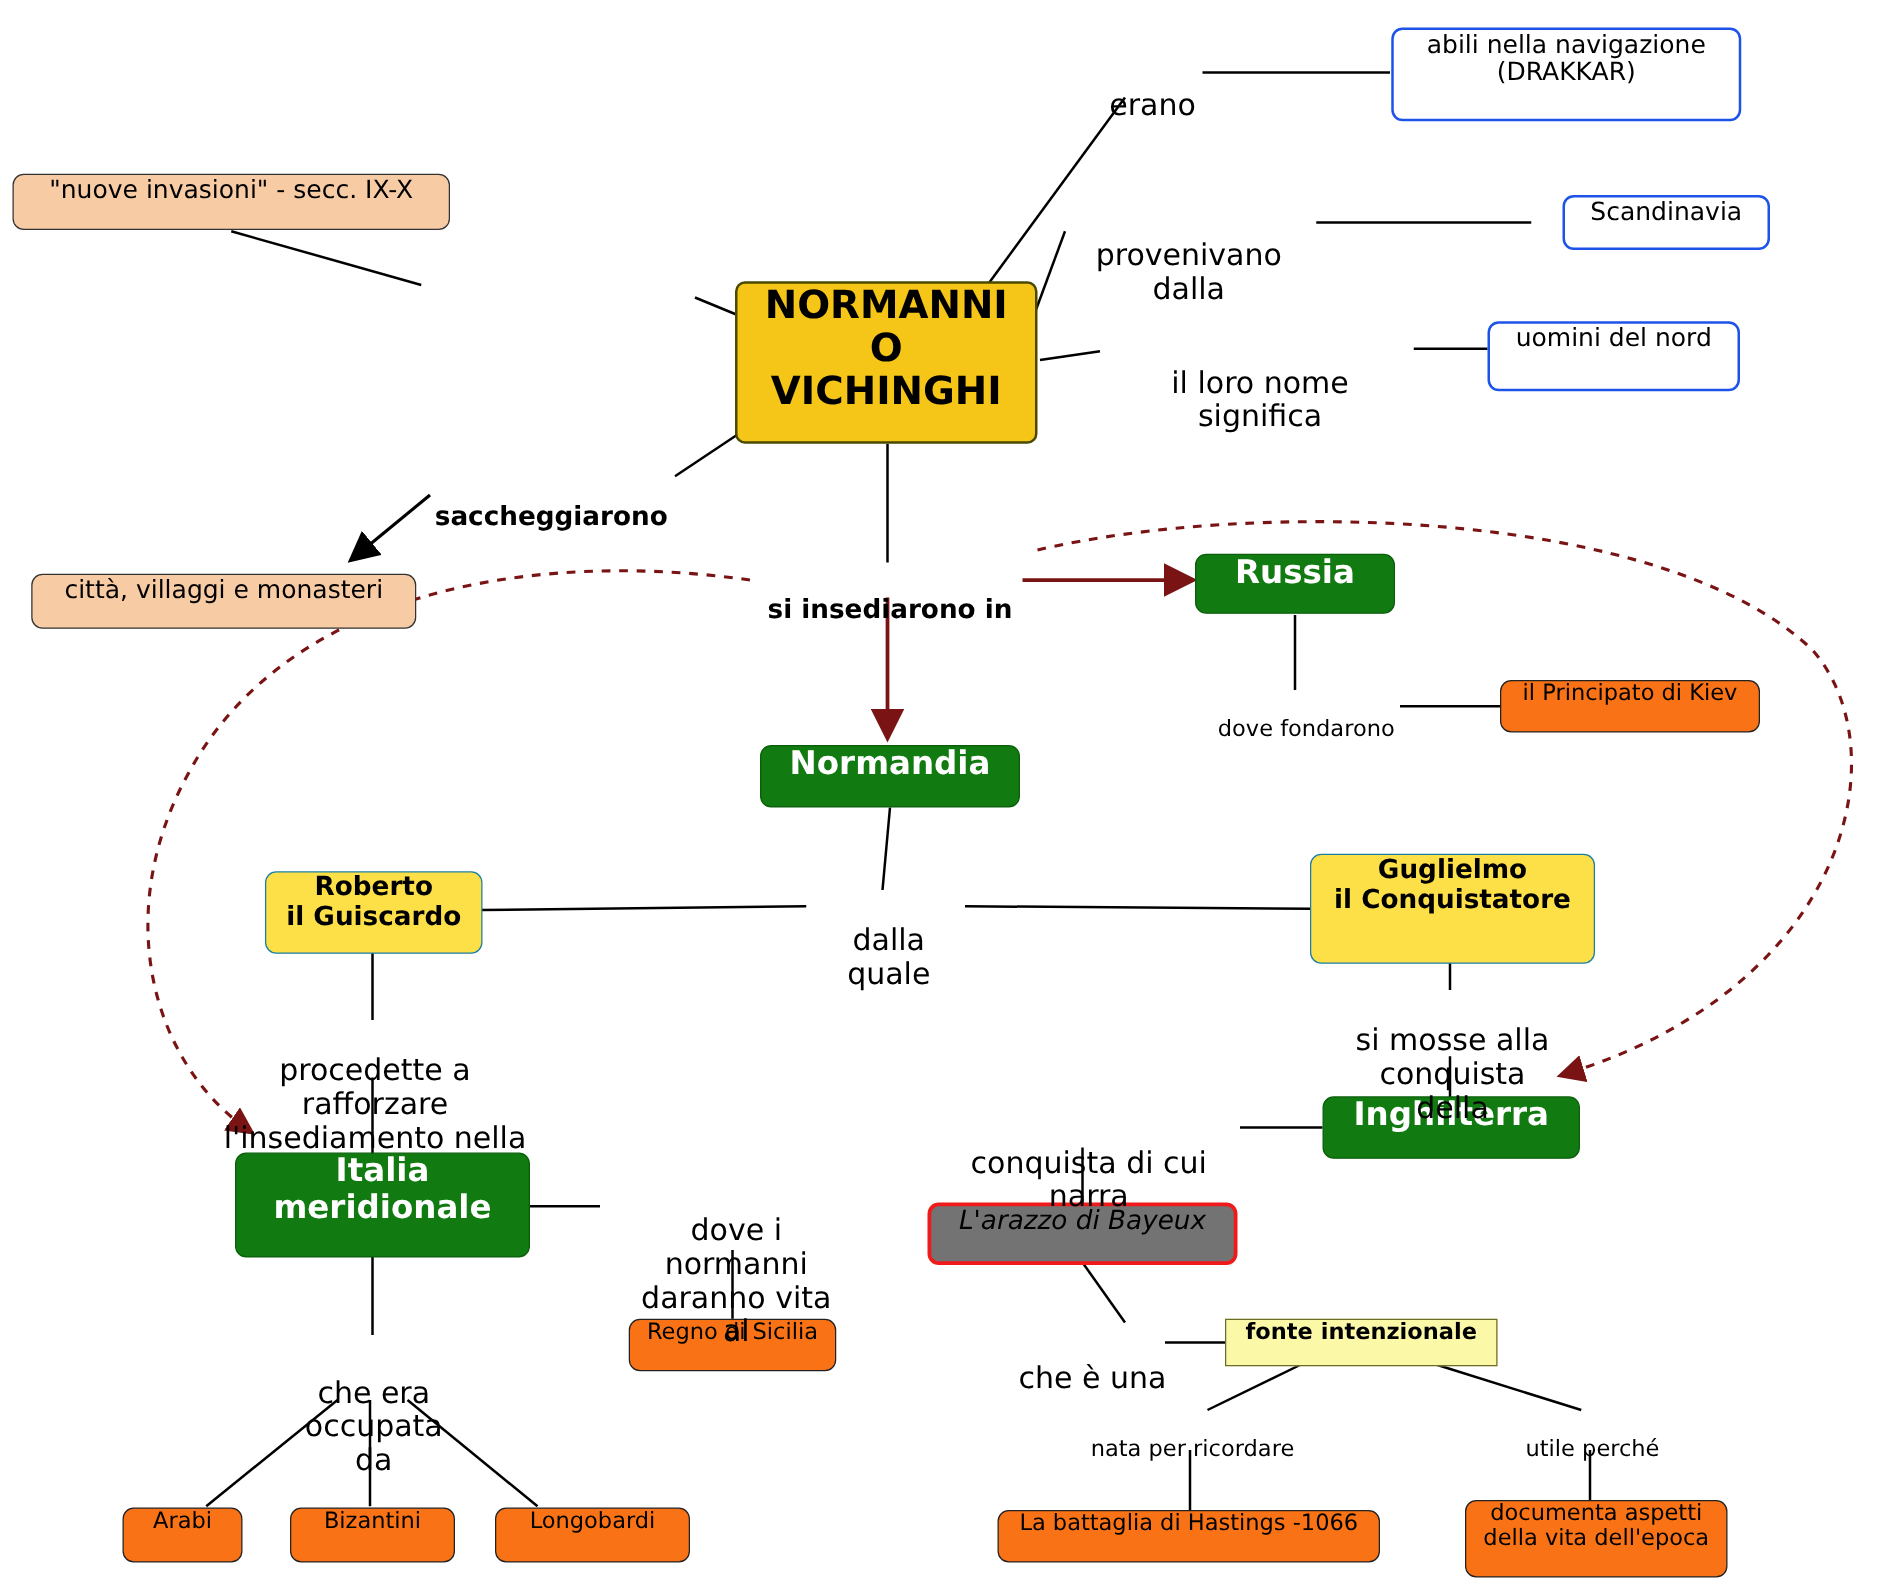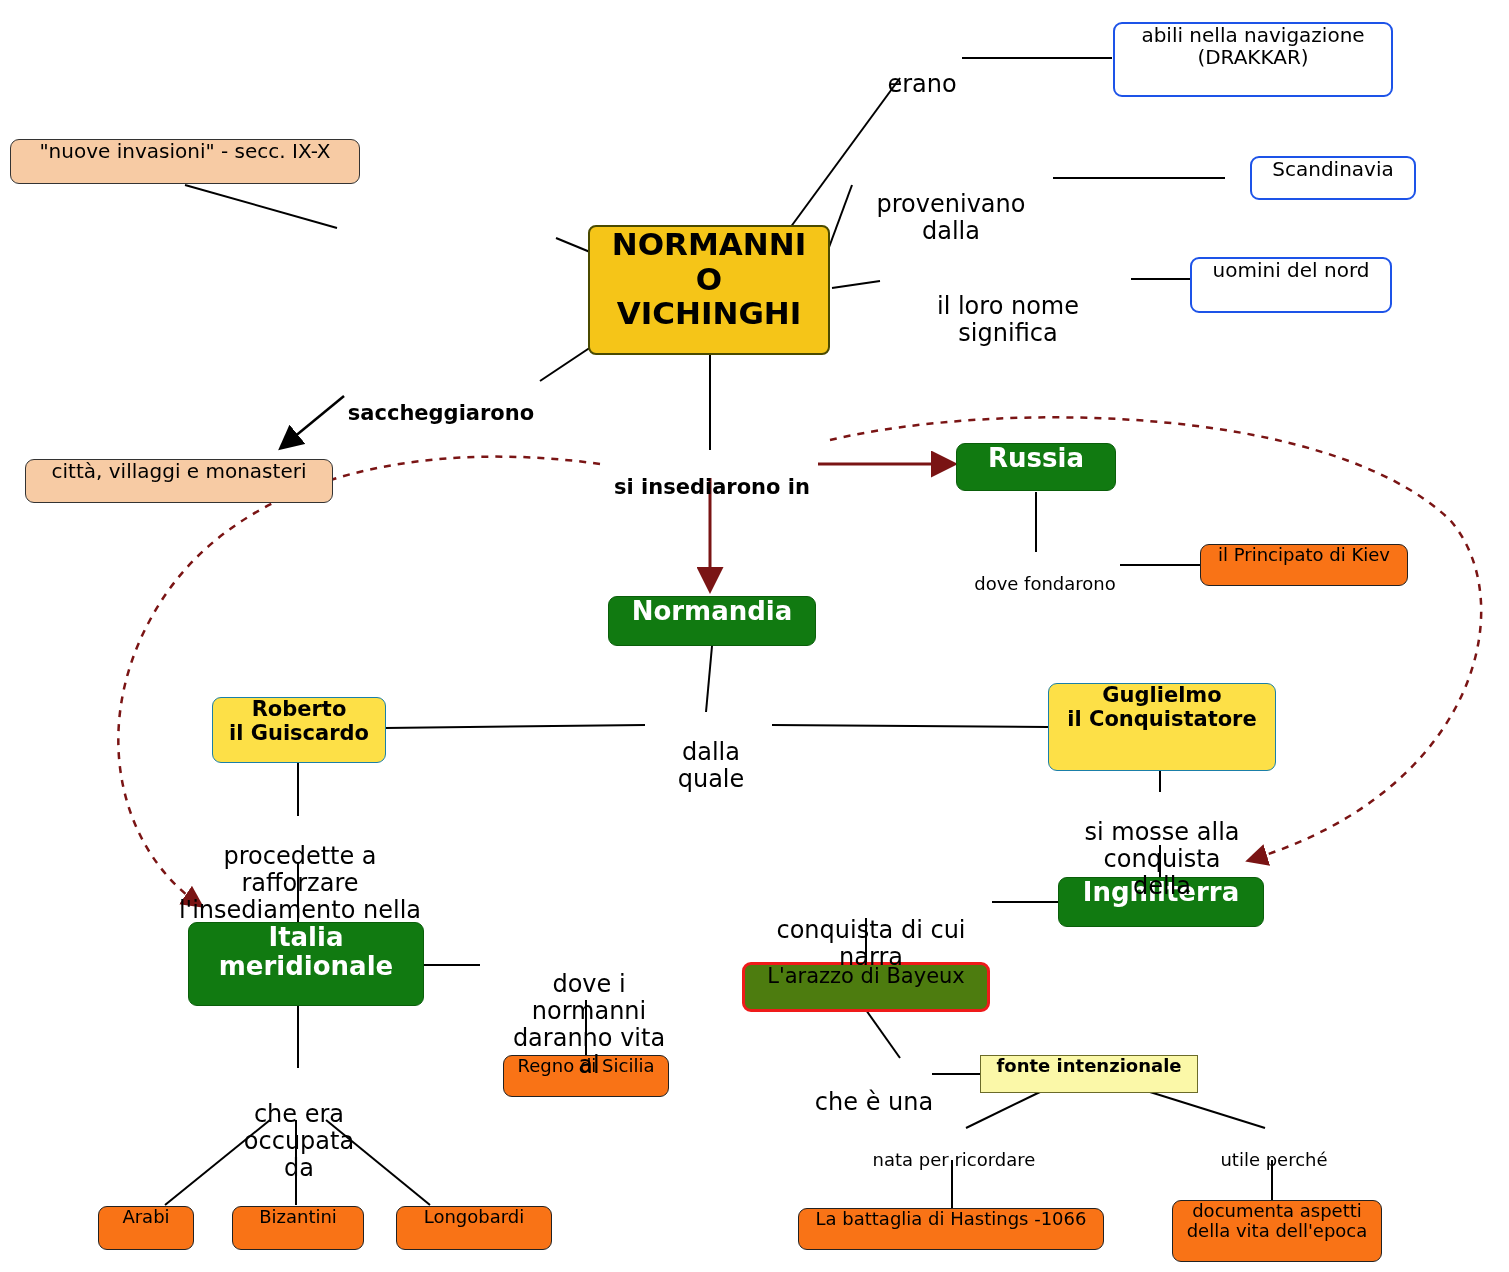--- a/index.html
+++ b/index.html
@@ -77,24 +77,25 @@
     font-size: 21px;
   }
   .n-white {
     background: #f97316;
     border: 1.5px solid #222;
     border-radius: 9px;
     font-size: 18px;
     color: #000;
   }
   .n-red-out {
-    background: #4d7c0f;
+    background: #737373;
     border: 3px solid #ef1a1a;
     border-radius: 9px;
     font-size: 21px;
+    font-style: italic;
     color: #000;
   }
   .n-yellow {
     background: #fbf8a8;
     border: 1.5px solid #6b6b2a;
     border-radius: 0;
     font-size: 18px;
     font-weight: bold;
     color: #000;
   }

